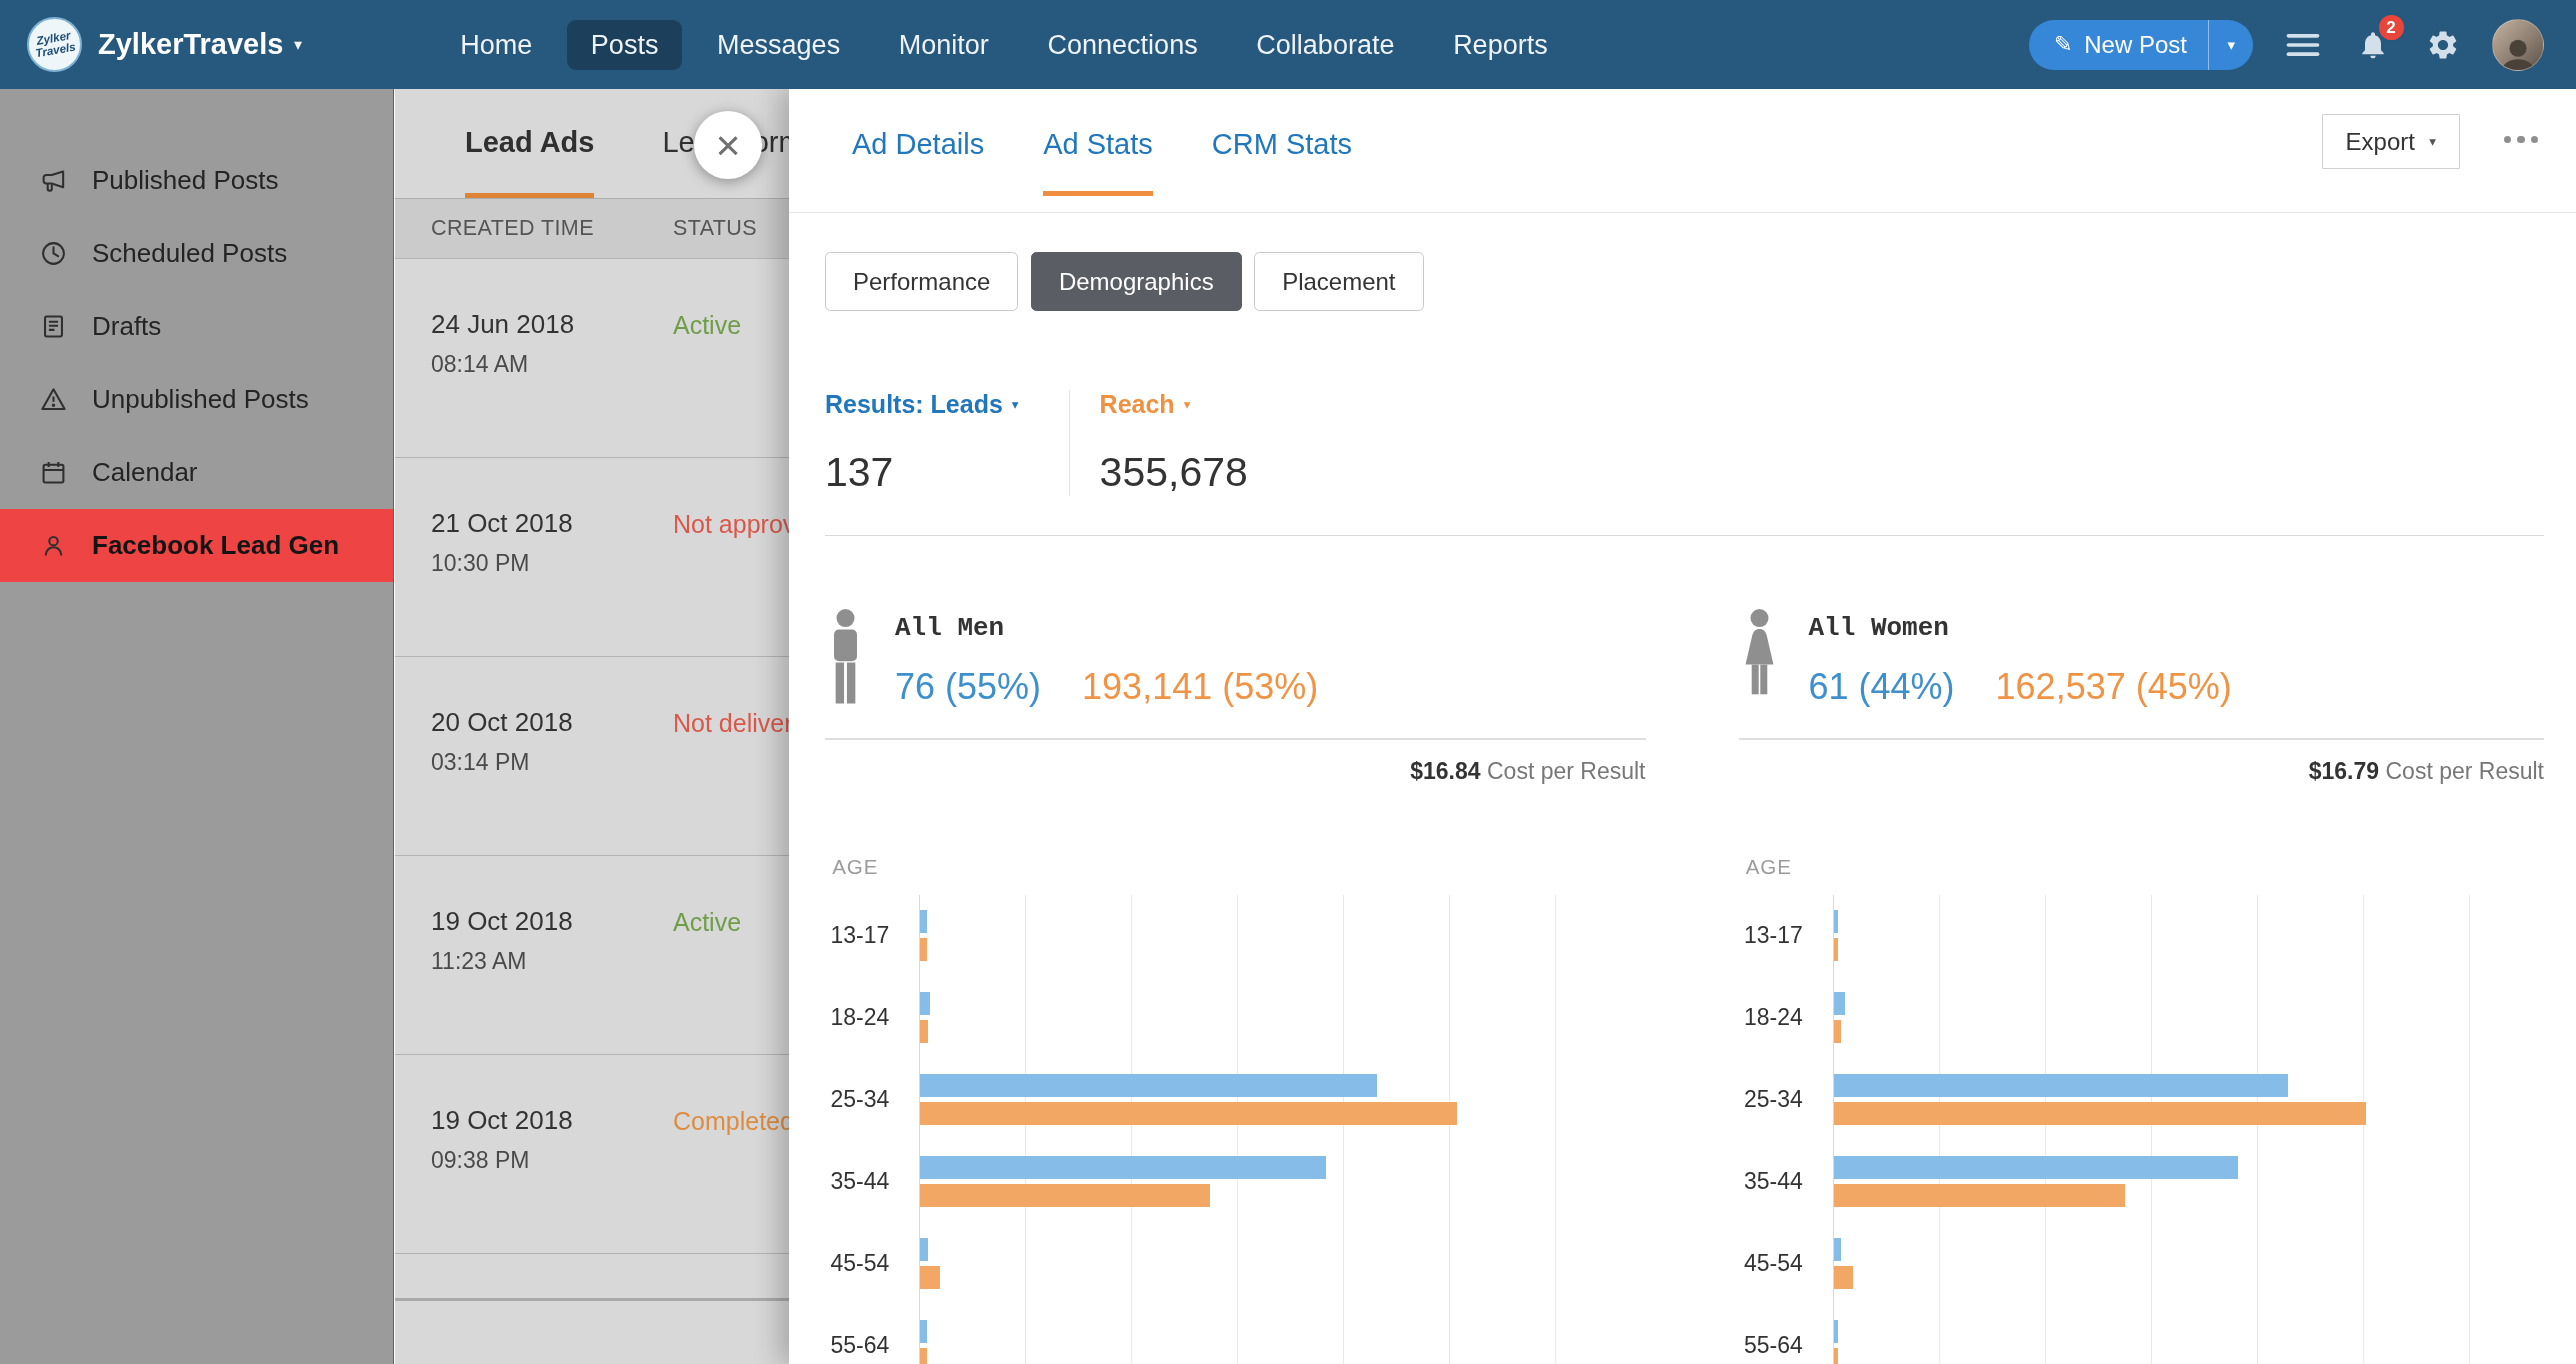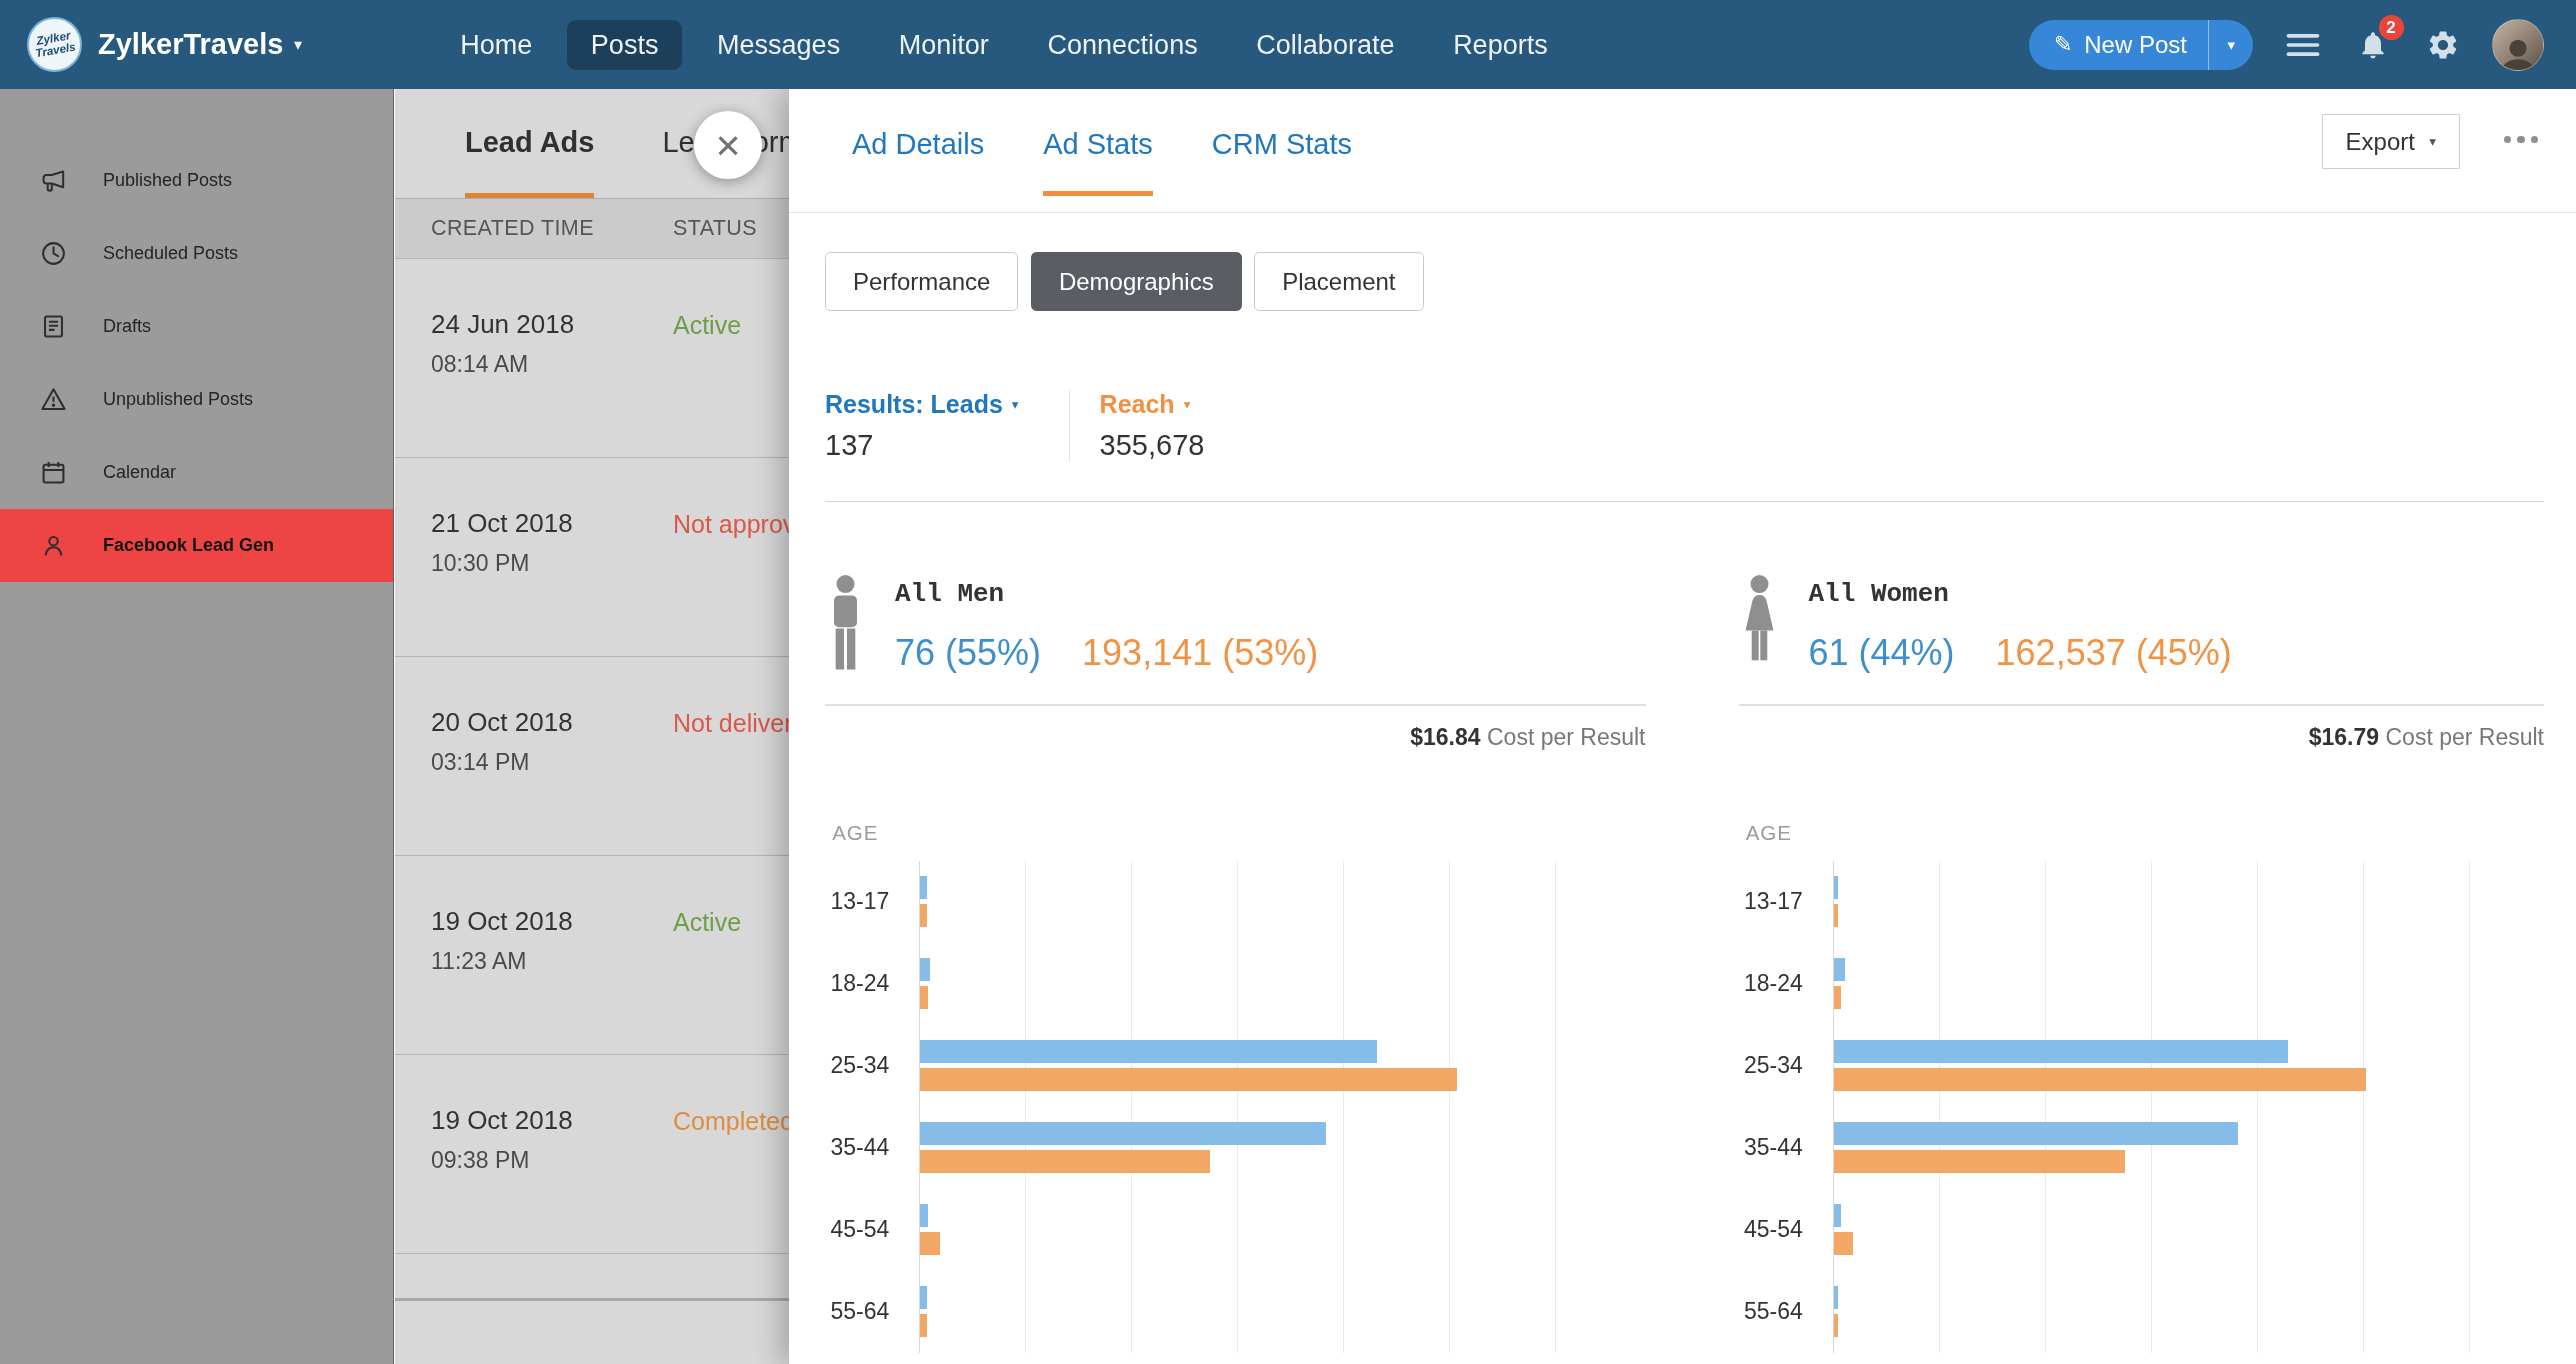--- a/index.html
+++ b/index.html
@@ -32,22 +32,22 @@
            background:#e8463a; border:2.7px solid #27587e; color:#fff; font-size:17px; font-weight:bold;
            display:flex; align-items:center; justify-content:center; padding:0 4.5px; }
   .avatar { width:52px; height:52px; border-radius:50%; overflow:hidden; flex:none; cursor:pointer;
             background:linear-gradient(135deg,#c3b2a2 0%,#8d7f72 55%,#5c5148 100%); position:relative;
             border:1.8px solid rgba(255,255,255,0.25); }
   .avatar svg { position:absolute; bottom:-3.6px; left:50%; transform:translateX(-50%); }
 
   
   .sidebar { position:absolute; top:89px; left:0; width:394px; bottom:0; background:#9b9b9b;
              border-right:1.8px solid #606060; padding-top:55px; z-index:10; }
-  .side-item { display:flex; align-items:center; gap:35px; height:73px; padding:0 14.3px 0 38px;
-               font-size:18px; color:#242424; font-weight:500; cursor:pointer; white-space:nowrap; }
+  .side-item { display:flex; align-items:center; gap:24px; height:73px; padding:0 14.3px 0 38px;
+               font-size:26px; color:#242424; font-weight:500; cursor:pointer; white-space:nowrap; }
   .side-item.active { background:#ef4444; font-weight:700; color:#141414; }
   .side-icon { width:30px; height:30px; display:flex; align-items:center; justify-content:center; flex:none; }
 
   
   .lead-panel { position:absolute; top:89px; left:395px; width:680px; bottom:0; background:#d8d8d8;
                 z-index:5; overflow:hidden; }
   .lead-tabs { height:109px; display:flex; align-items:stretch; padding-left:70px; gap:68px; }
   .lead-tab { display:flex; align-items:center; font-size:29px; color:#303030; font-weight:500;
               border-bottom:5.4px solid transparent; padding-top:3.6px; cursor:pointer; white-space:nowrap; }
   .lead-tab.active { font-weight:700; border-bottom-color:#dd8435; }
@@ -90,21 +90,21 @@
              font-size:24px; color:#333; display:flex; align-items:center; cursor:pointer; }
   .segment.active { background:#5a5e64; border-color:#5a5e64; color:#fff; }
 
   .metrics { display:flex; margin-top:79px; }
   .metric-results { padding-right:50px; border-right:1.8px solid #e3e3e3; min-width:242px; }
   .metric-reach { padding-left:30px; }
   .metric-label { font-size:25px; font-weight:700; display:flex; align-items:center; gap:9px; cursor:pointer; }
   .metric-label.blue { color:#2077bd; }
   .metric-label.orange { color:#ef9140; }
   .metric-label .mcaret { font-size:13.4px; }
-  .metric-value { margin-top:10px; font-size:29px; color:#333; }
+  .metric-value { margin-top:30px; font-size:41px; color:#333; }
 
   .dp-divider { margin-top:39px; height:0.9px; background:#d9d9d9; }
 
   .demo-grid { display:flex; margin-top:72px; }
   .demo-col { width:50%; padding-right:39px; }
   .demo-col.col-women { padding-left:54px; padding-right:0; }
   .demo-head { display:flex; }
   .person-icon { width:41px; flex:none; display:flex; justify-content:center; }
   .dh-text { margin-left:29px; }
   .dh-title { margin-top:5.4px; font-size:26px; font-weight:700; color:#333;font-family:Liberation Mono, monospace; }

